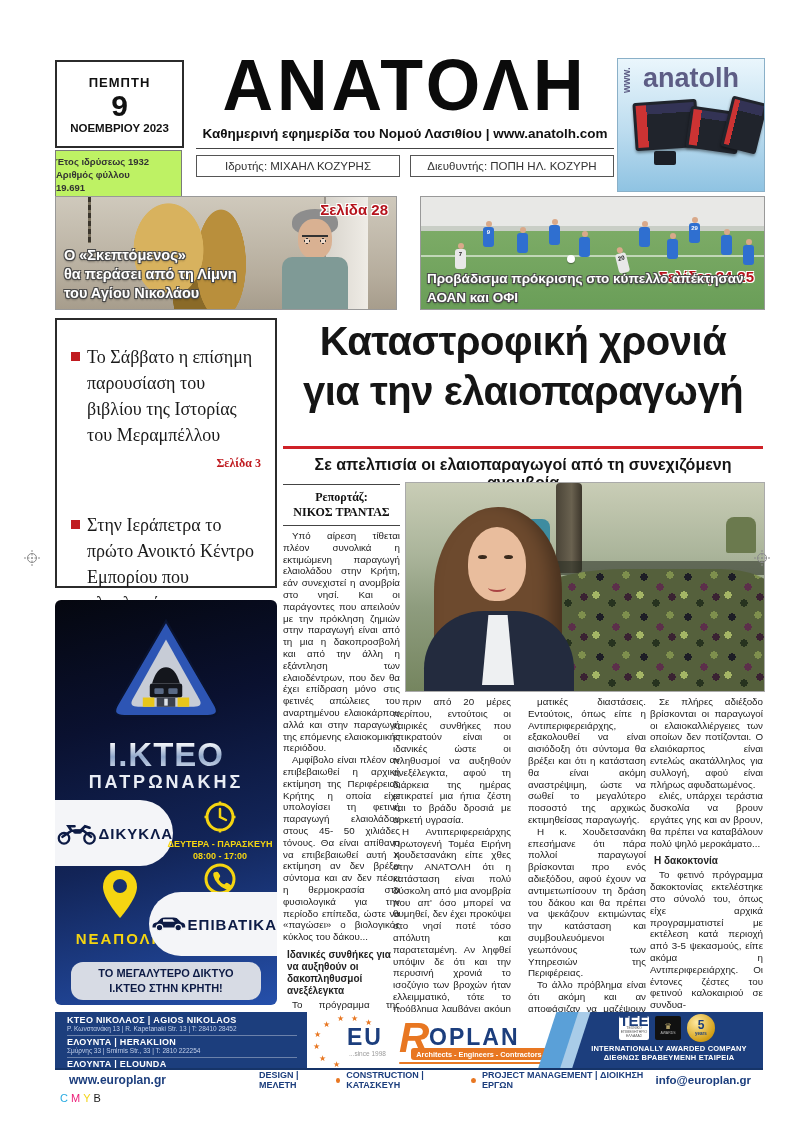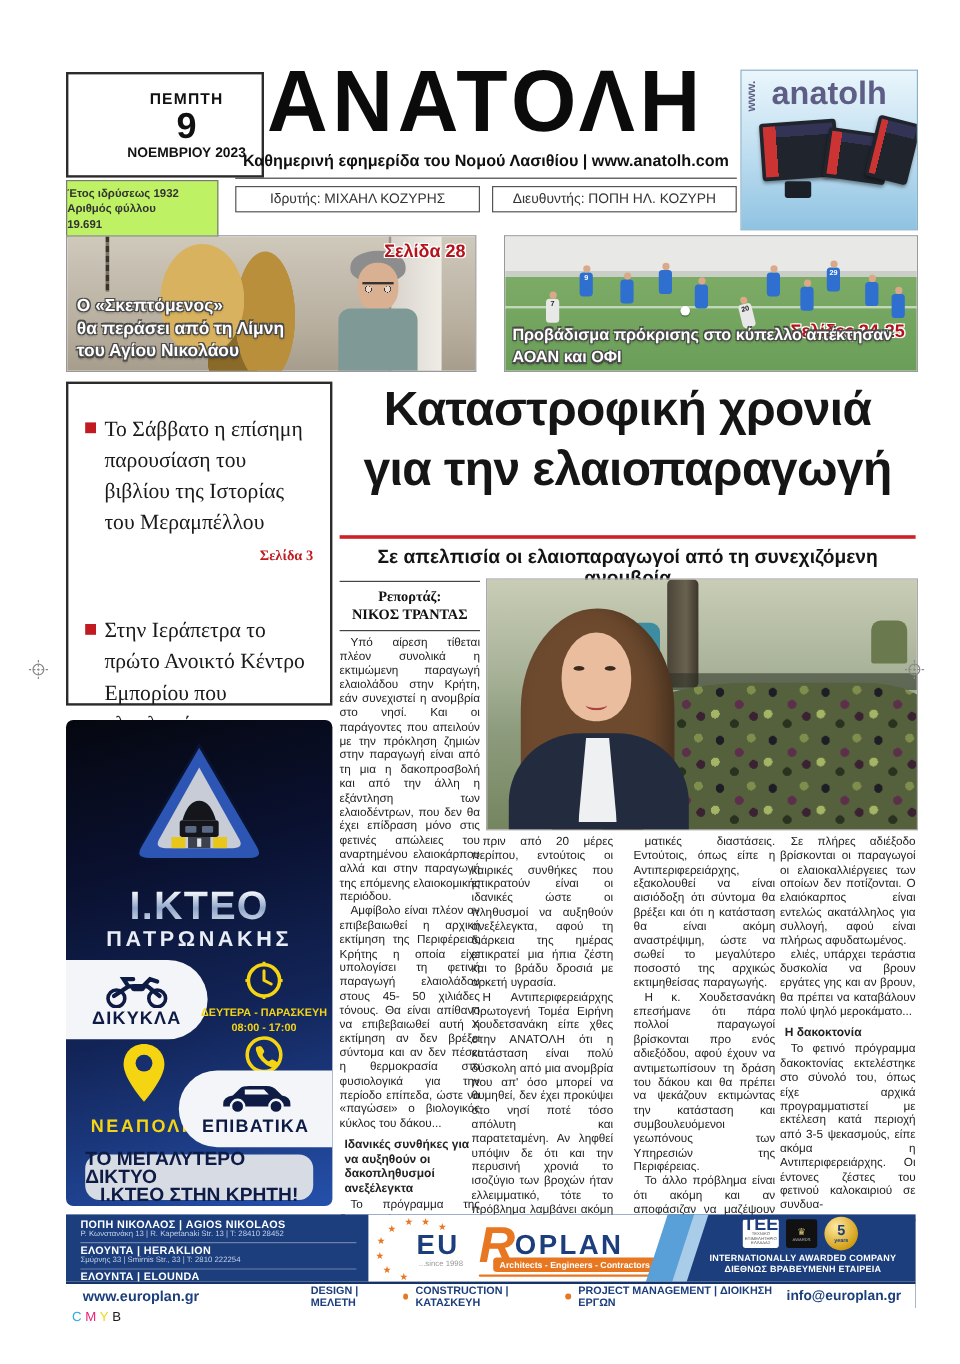--- a/index.html
+++ b/index.html
@@ -2,21 +2,21 @@
 <html><head>
 <meta charset="utf-8">
 <style>
   html,body{margin:0;padding:0;background:#ffffff;}
   #page{position:relative;width:800px;height:1137px;background:#fff;overflow:hidden;
         font-family:"Liberation Sans",sans-serif;color:#111;}
   .abs{position:absolute;}
 
   
   .date-box{left:55px;top:60px;width:125px;height:84px;border:2px solid #2b2b2b;
-            display:flex;flex-direction:column;align-items:center;justify-content:center;gap:2px;padding-left:36px;}
+            display:flex;flex-direction:column;align-items:center;justify-content:center;gap:2px;}
   .date-weekday{font-size:13px;font-weight:bold;letter-spacing:1px;}
   .date-day{font-size:30px;font-weight:bold;line-height:28px;}
   .date-month{font-size:11.5px;font-weight:bold;}
   .founding-box{left:55px;top:150px;width:125px;height:46px;background:#bef264;border:1px solid #7a7a7a;
             display:flex;flex-direction:column;justify-content:center;}
   .founding-box div{font-size:9.5px;font-weight:bold;color:#333;line-height:13px;}
   .masthead{left:196px;top:44px;width:418px;text-align:center;font-size:70px;font-weight:900;
             letter-spacing:4px;line-height:78px;color:#0b0b0b;transform:scaleY(1.04);transform-origin:top;}
   .tagline{left:196px;top:126px;width:418px;text-align:center;font-size:13.5px;font-weight:bold;color:#101010;}
   .head-rule{left:196px;top:148px;width:418px;height:1px;background:#444;}
@@ -66,30 +66,30 @@
   .side-item .blt{position:absolute;left:0;top:8px;width:9px;height:9px;background:#c01b20;}
   .side-page{font-family:"Liberation Serif",serif;font-size:12px;font-weight:bold;color:#c01b20;text-align:right;margin-top:2px;}
   .side-gap{height:36px;}
 
   
   .kteo{left:55px;top:600px;width:222px;height:405px;border-radius:6px;overflow:hidden;
         background:linear-gradient(165deg,#05070f 0%,#0a1130 30%,#122457 60%,#2550ab 100%);}
   .kteo-brand{position:absolute;left:0;right:0;top:136px;text-align:center;font-size:33px;font-weight:900;letter-spacing:1px;
         background:linear-gradient(180deg,#ffffff 15%,#8fa6c9 55%,#e8eef7 100%);-webkit-background-clip:text;background-clip:text;color:transparent;}
   .kteo-name{position:absolute;left:0;right:0;top:172px;text-align:center;font-size:18px;font-weight:bold;letter-spacing:3px;color:#e9edf5;}
-  .pill{position:absolute;background:#f4f5f8;display:flex;flex-direction:column;align-items:center;justify-content:center;}
+  .pill{position:absolute;background:#f4f5f8;display:flex;flex-direction:row;align-items:center;justify-content:center;}
   .pill-l{left:0;top:200px;width:118px;height:66px;border-radius:0 36px 36px 0;}
   .pill-r{right:0;top:292px;width:128px;height:64px;border-radius:40px 0 0 40px;}
   .pill-label{font-size:15px;font-weight:900;color:#0d1b45;letter-spacing:1px;}
   .kteo-hours{position:absolute;left:108px;top:238px;width:114px;text-align:center;font-size:9px;font-weight:900;color:#f5d511;line-height:12px;}
   .kteo-phone{position:absolute;left:108px;top:296px;width:114px;text-align:center;font-size:12.5px;font-weight:900;color:#f5d511;letter-spacing:1px;}
   .kteo-loc{position:absolute;left:10px;top:330px;width:110px;text-align:center;font-size:15px;font-weight:900;color:#f5d511;letter-spacing:2px;}
   .slogan{position:absolute;left:16px;top:362px;width:190px;height:38px;background:#d7dbe4;border-radius:12px;
           display:flex;flex-direction:column;align-items:center;justify-content:center;}
-  .slogan div{font-size:16px;font-weight:900;color:#0d1b45;line-height:15px;}
+  .slogan div{font-size:11px;font-weight:900;color:#0d1b45;line-height:15px;}
 
   
   .headline{left:283px;top:316px;width:480px;text-align:center;font-size:40px;line-height:50px;font-weight:900;color:#151515;letter-spacing:-0.5px;}
   .red-rule{left:283px;top:446px;width:480px;height:3px;background:#cf2127;}
   .subhead{left:283px;top:456px;width:480px;text-align:center;font-size:16px;font-weight:900;color:#141414;}
   .byline{left:283px;top:484px;width:117px;border-top:1px solid #444;border-bottom:1px solid #444;
           font-family:"Liberation Serif",serif;font-weight:bold;text-align:center;font-size:12px;line-height:15px;padding:5px 0;}
   .news-col{width:117px;font-size:9.8px;line-height:11.8px;text-align:justify;color:#222;}
   .news-col p{margin:0;text-indent:9px;}
   .col-subhead{font-weight:bold;font-size:10px;line-height:12px;margin:6px 0 2px 4px;text-align:left;}
@@ -372,21 +372,21 @@
   <div class="abs news-col" style="left:650px;top:696px;height:312px;width:113px;">
     <p>Σε πλήρες αδιέξοδο βρίσκονται οι παραγωγοί οι ελαιοκαλλιέργειες των οποίων δεν ποτίζονται. Ο ελαιόκαρπος είναι εντελώς ακατάλληλος για συλλογή, αφού είναι πλήρως αφυδατωμένος.</p>
     <p>ελιές, υπάρχει τεράστια δυσκολία να βρουν εργάτες γης και αν βρουν, θα πρέπει να καταβάλουν πολύ ψηλό μεροκάματο...</p>
     <div class="col-subhead">Η δακοκτονία</div>
     <p>Το φετινό πρόγραμμα δακοκτονίας εκτελέστηκε στο σύνολό του, όπως είχε αρχικά προγραμματιστεί με εκτέλεση κατά περιοχή από 3-5 ψεκασμούς, είπε ακόμα η Αντιπεριφερειάρχης. Οι έντονες ζέστες του φετινού καλοκαιριού σε συνδυα-</p>
     <div class="continuation">Η ΣΥΝΕΧΕΙΑ: Στη σελίδα 3</div>
   </div>
 
   <div class="abs euro">
     <div class="euro-left">
-      <div class="loc-name">ΠΟΠΗ ΝΙΚΟΛΑΟΣ | AGIOS NIKOLAOS</div>
+      <div class="loc-name">ΚΤΕΟ ΝΙΚΟΛΑΟΣ | AGIOS NIKOLAOS</div>
       <div class="loc-addr">Ρ. Κωνστανάκη 13 | R. Kapetanaki Str. 13 | T: 28410 28452</div>
       <div class="loc-name">ΕΛΟΥΝΤΑ | HERAKLION</div>
       <div class="loc-addr">Σμύρνης 33 | Smirnis Str., 33 | T: 2810 222254</div>
       <div class="loc-name">ΕΛΟΥΝΤΑ | ELOUNDA</div>
       <div class="loc-addr" style="border-bottom:none;">Α. Παπανδρέου 50 | A. Papandreou Str., 50 | T: 28410 42004</div>
     </div>
 
     <div class="euro-center">
       <span class="star" style="left:30px;top:2px;">★</span>
       <span class="star" style="left:16px;top:8px;">★</span>

